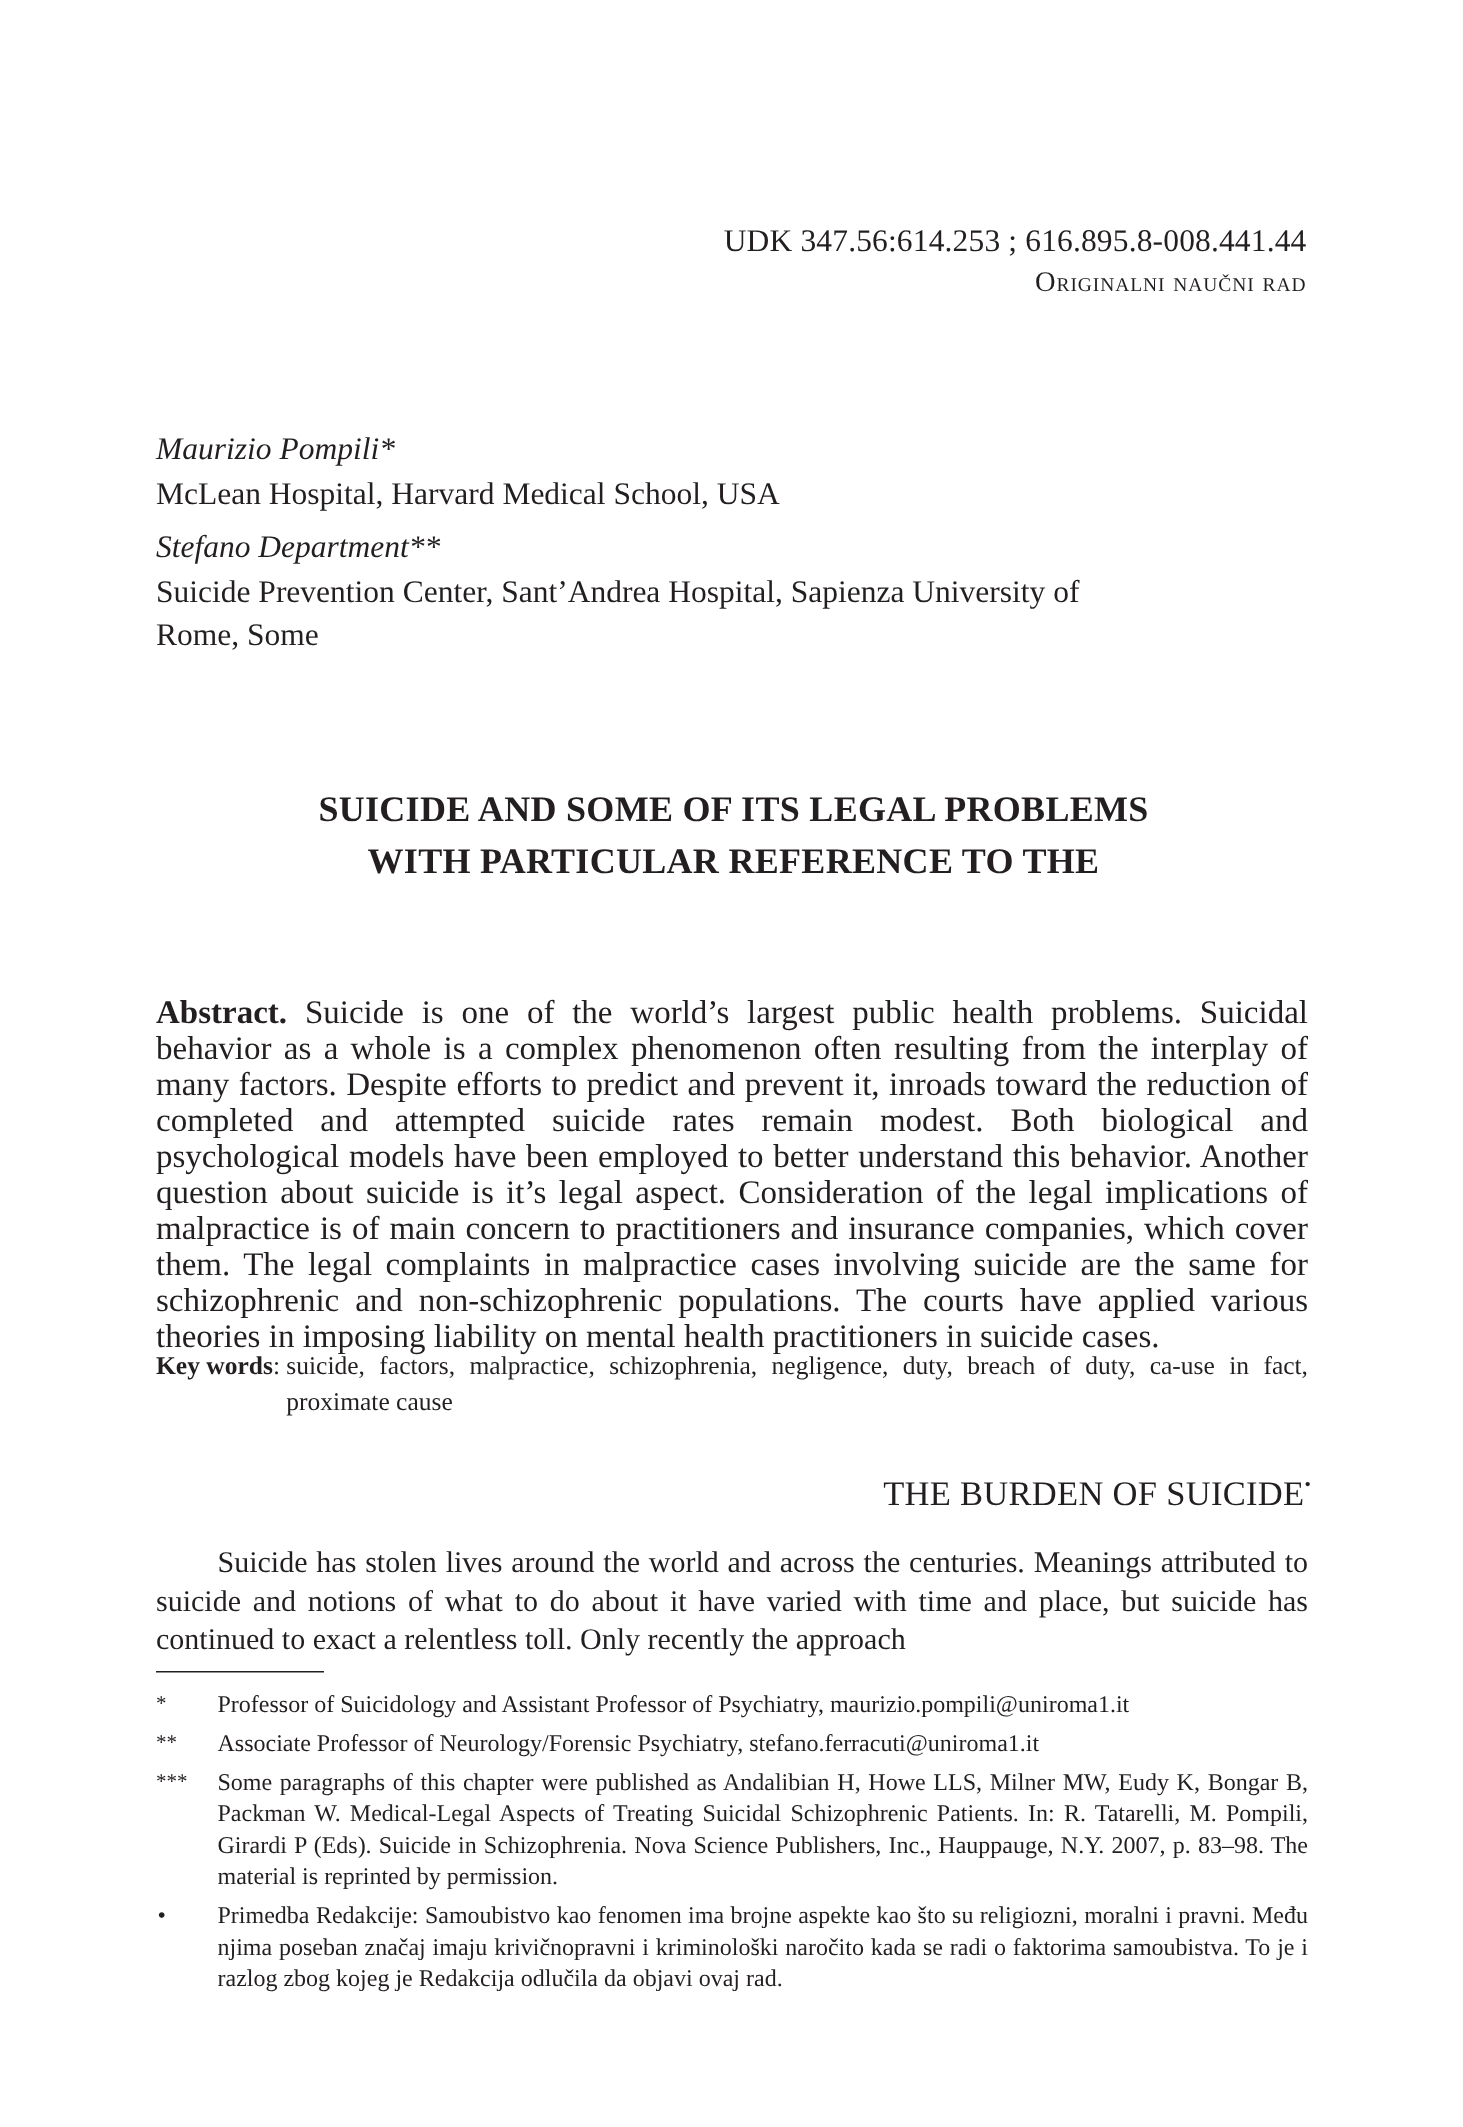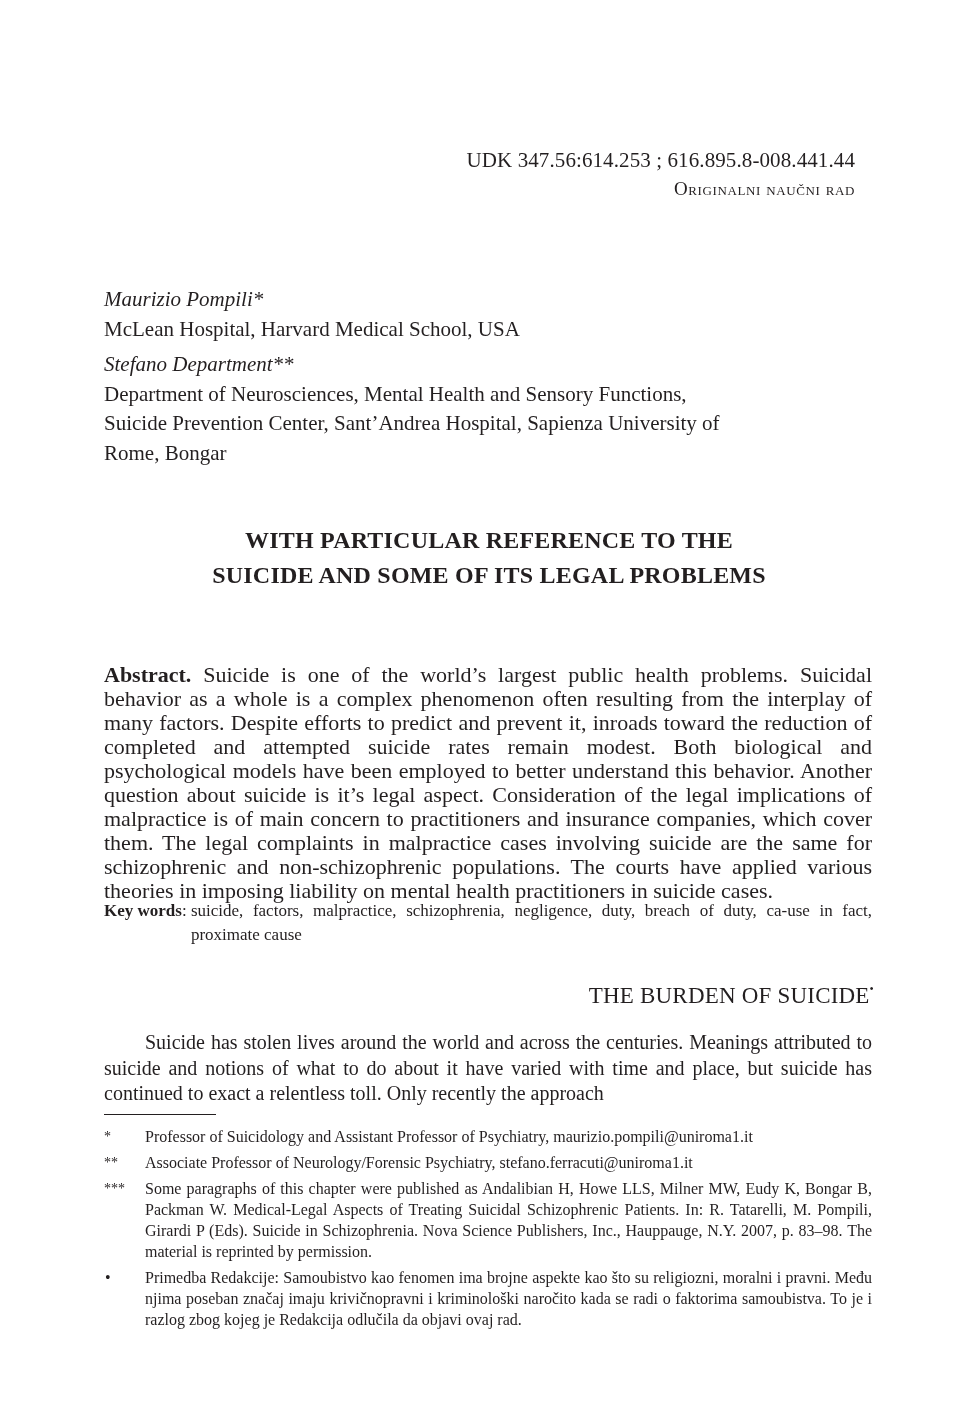--- a/index.html
+++ b/index.html
@@ -9,21 +9,21 @@
       height: 1418px;
       position: relative;
       overflow: hidden;
       color: #231f20;
       font-family: "Liberation Serif", "DejaVu Serif", serif;
     }
     .page { position: absolute; left: 0; top: 0; width: 975px; height: 1418px; }
 
     .meta {
       position: absolute;
-      right: 120px;
+      right: 104px;
       top: 145px;
       text-align: right;
       font-size: 21px;
       line-height: 30px;
     }
     .meta .udk { letter-spacing: 0.1px; }
     .meta .type {
       font-variant: small-caps;
       font-size: 19px;
       letter-spacing: 0.6px;
@@ -140,29 +140,28 @@
     <div class="type">Originalni naučni rad</div>
   </div>
 
   <div class="authors">
     <div class="author-block">
       <div class="author-name">Maurizio Pompili*</div>
       <div>McLean Hospital, Harvard Medical School, USA</div>
     </div>
     <div class="author-block">
       <div class="author-name">Stefano Department**</div>
-      <div>Department of Neurosciences, Mental Health and Sensory Functions,</div>
       <div>Suicide Prevention Center, Sant’Andrea Hospital, Sapienza University of</div>
-      <div>Rome, Bongar</div>
+      <div>Rome, Some</div>
     </div>
   </div>
 
   <div class="title">
+    <div>SUICIDE AND SOME OF ITS LEGAL PROBLEMS</div>
     <div>WITH PARTICULAR REFERENCE TO THE</div>
-    <div>SUICIDE AND SOME OF ITS LEGAL PROBLEMS</div>
   </div>
 
   <div class="abstract">
     <span class="label">Abstract.</span>
     <span>Suicide is one of the world’s largest public health problems. Suicidal behavior as a whole is a complex phenomenon often resulting from the interplay of many factors. Despite efforts to predict and prevent it, inroads toward the reduction of completed and attempted suicide rates remain modest. Both biological and psychological models have been employed to better understand this behavior. Another question about suicide is it’s legal aspect. Consideration of the legal implications of malpractice is of main concern to practitioners and insurance companies, which cover them. The legal complaints in malpractice cases involving suicide are the same for schizophrenic and non-schizophrenic populations. The courts have applied various theories in imposing liability on mental health practitioners in suicide cases.</span>
   </div>
 
   <div class="keywords">
     <span class="label">Key words</span>
       <span class="colon">: </span>

